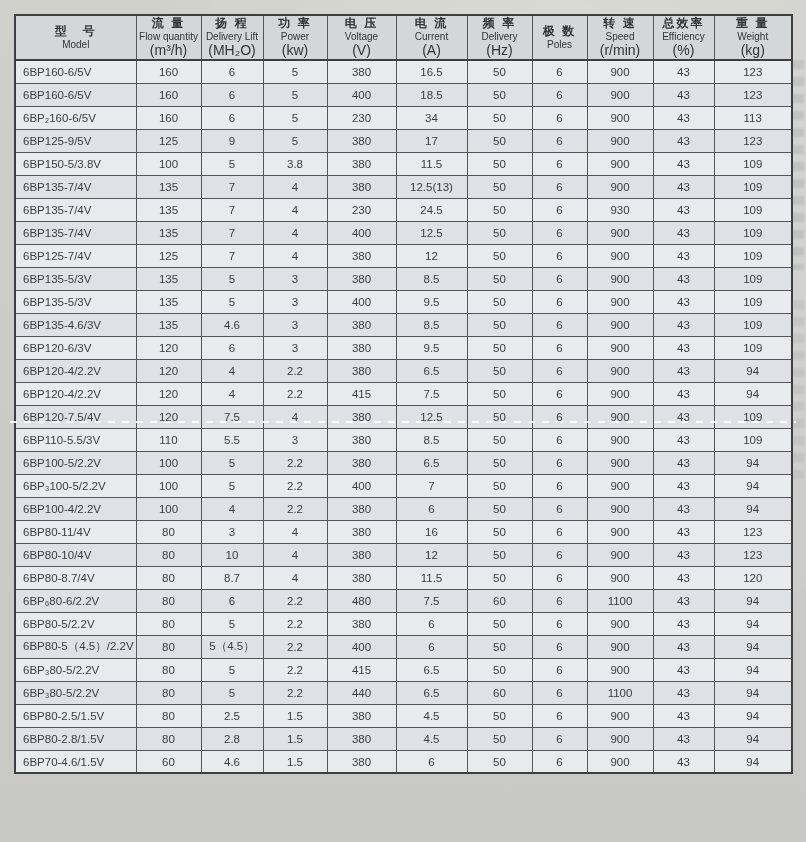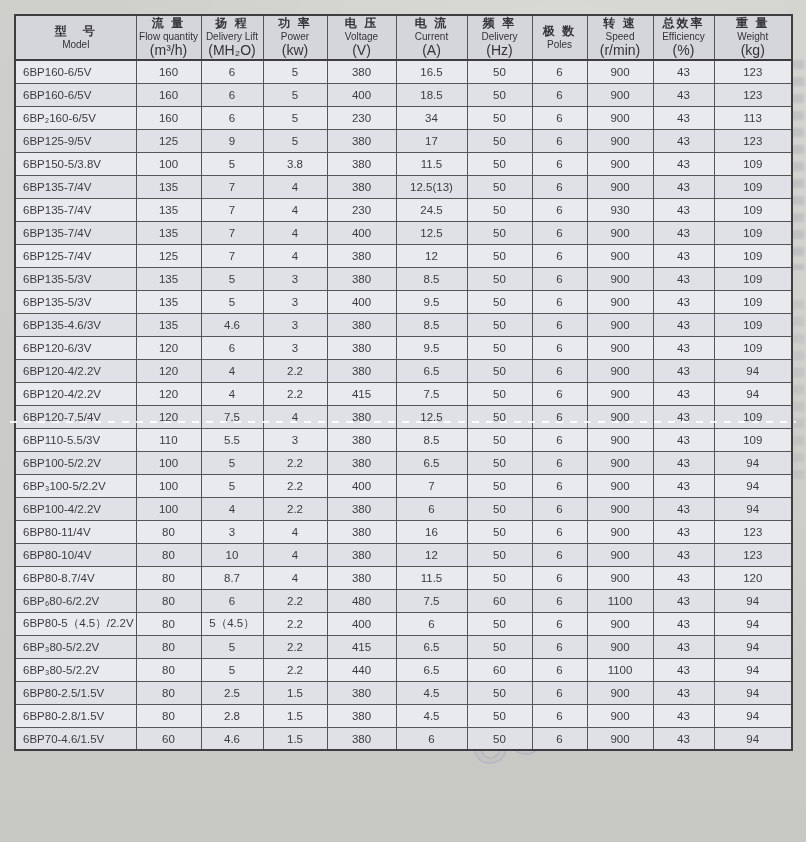--- a/index.html
+++ b/index.html
@@ -473,20 +473,33 @@
           <td class="num">2.2</td>
           <td class="num">480</td>
           <td class="num">7.5</td>
           <td class="num">60</td>
           <td class="num">6</td>
           <td class="num">1100</td>
           <td class="num">43</td>
           <td class="num">94</td>
         </tr>
         <tr>
+          <td class="model">6BP80-5/2.2V</td>
+          <td class="num">80</td>
+          <td class="num">5</td>
+          <td class="num">2.2</td>
+          <td class="num">380</td>
+          <td class="num">6</td>
+          <td class="num">50</td>
+          <td class="num">6</td>
+          <td class="num">900</td>
+          <td class="num">43</td>
+          <td class="num">94</td>
+        </tr>
+        <tr>
           <td class="model">6BP80-5（4.5）/2.2V</td>
           <td class="num">80</td>
           <td class="num">5（4.5）</td>
           <td class="num">2.2</td>
           <td class="num">400</td>
           <td class="num">6</td>
           <td class="num">50</td>
           <td class="num">6</td>
           <td class="num">900</td>
           <td class="num">43</td>

